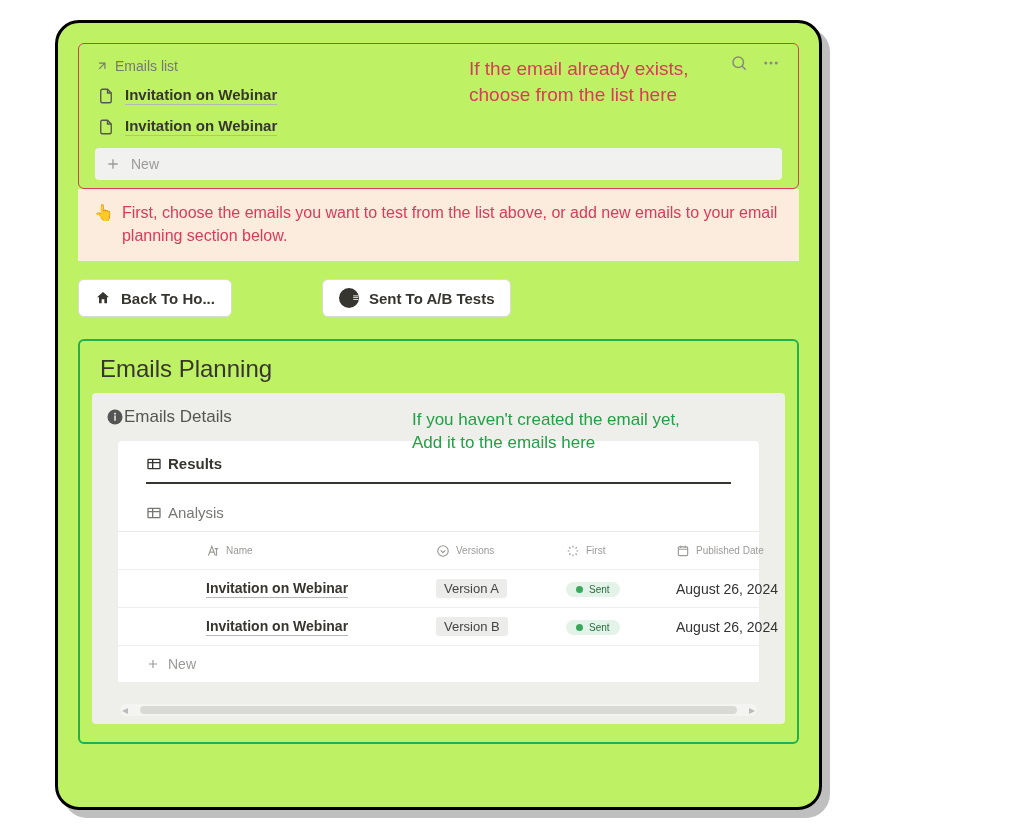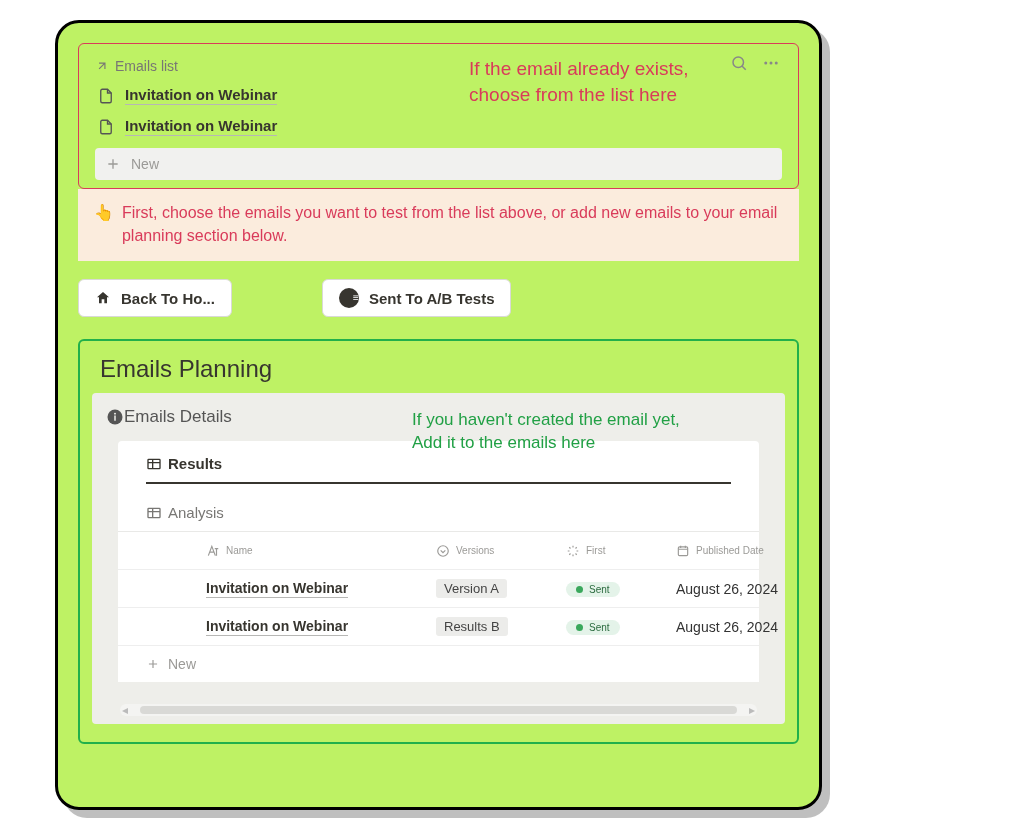--- a/index.html
+++ b/index.html
@@ -382,21 +382,21 @@
                   <span>Sent</span>
                 </span></div>
             <div class="date-cell">August 26, 2024</div>
             <div></div>
               <div></div>
           </div>
 
           <div class="trow">
             <div></div>
             <div><span class="name-cell">Invitation on Webinar</span></div>
-            <div><span class="pill">Results B</span></div>
+            <div><span class="pill">Version B</span></div>
             <div><span class="status-pill">
                   <span class="dot"></span>
                   <span>Sent</span>
                 </span></div>
             <div class="date-cell">August 26, 2024</div>
             <div></div>
               <div></div>
           </div>
 
           <div class="new-table-row">

